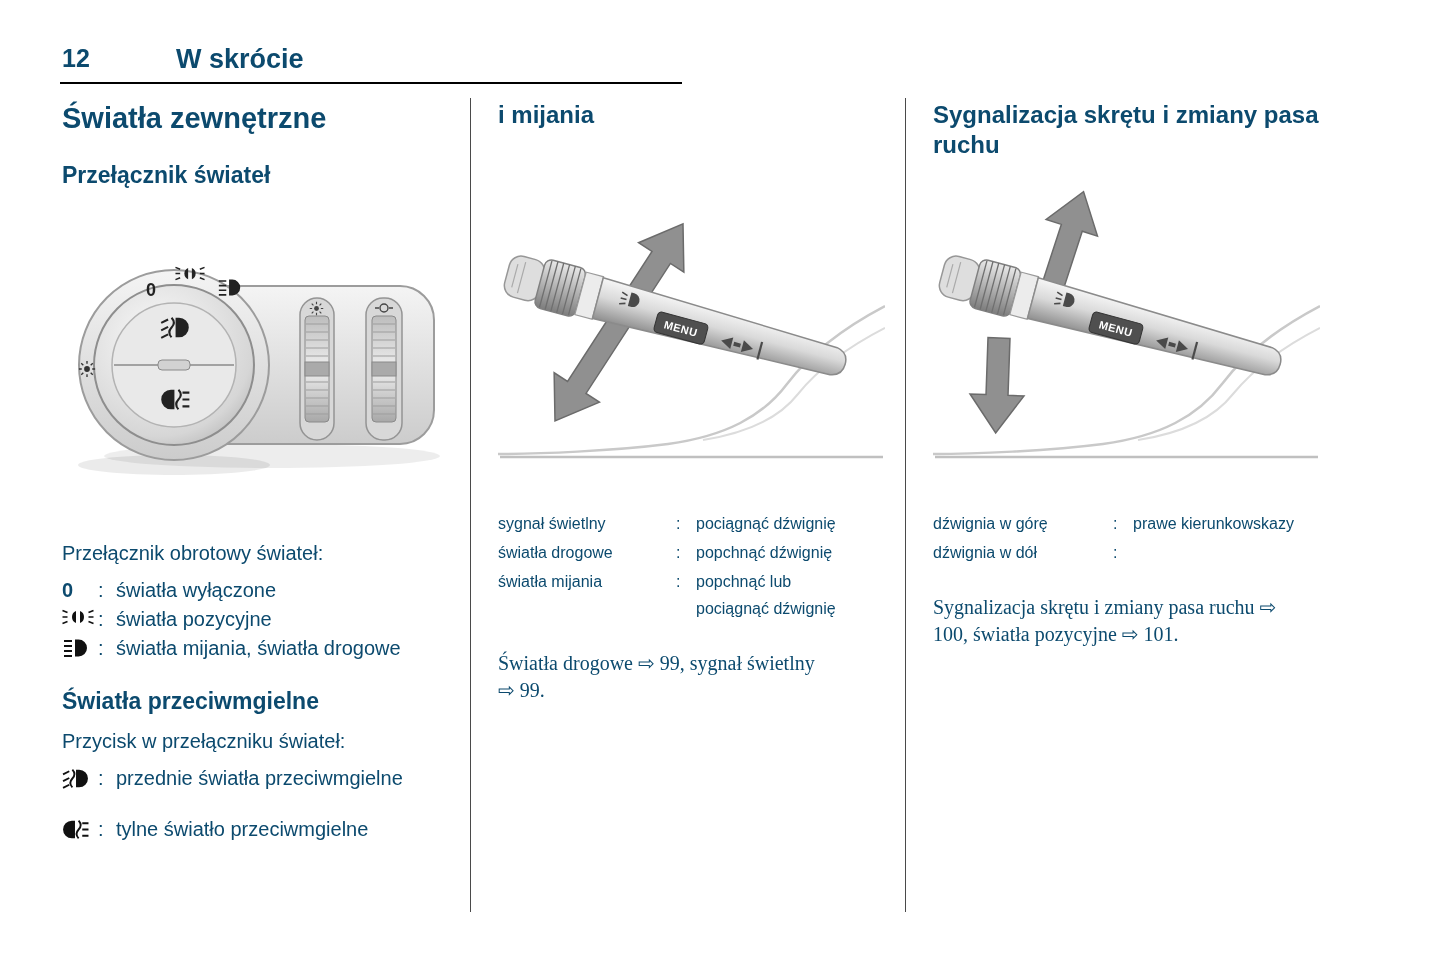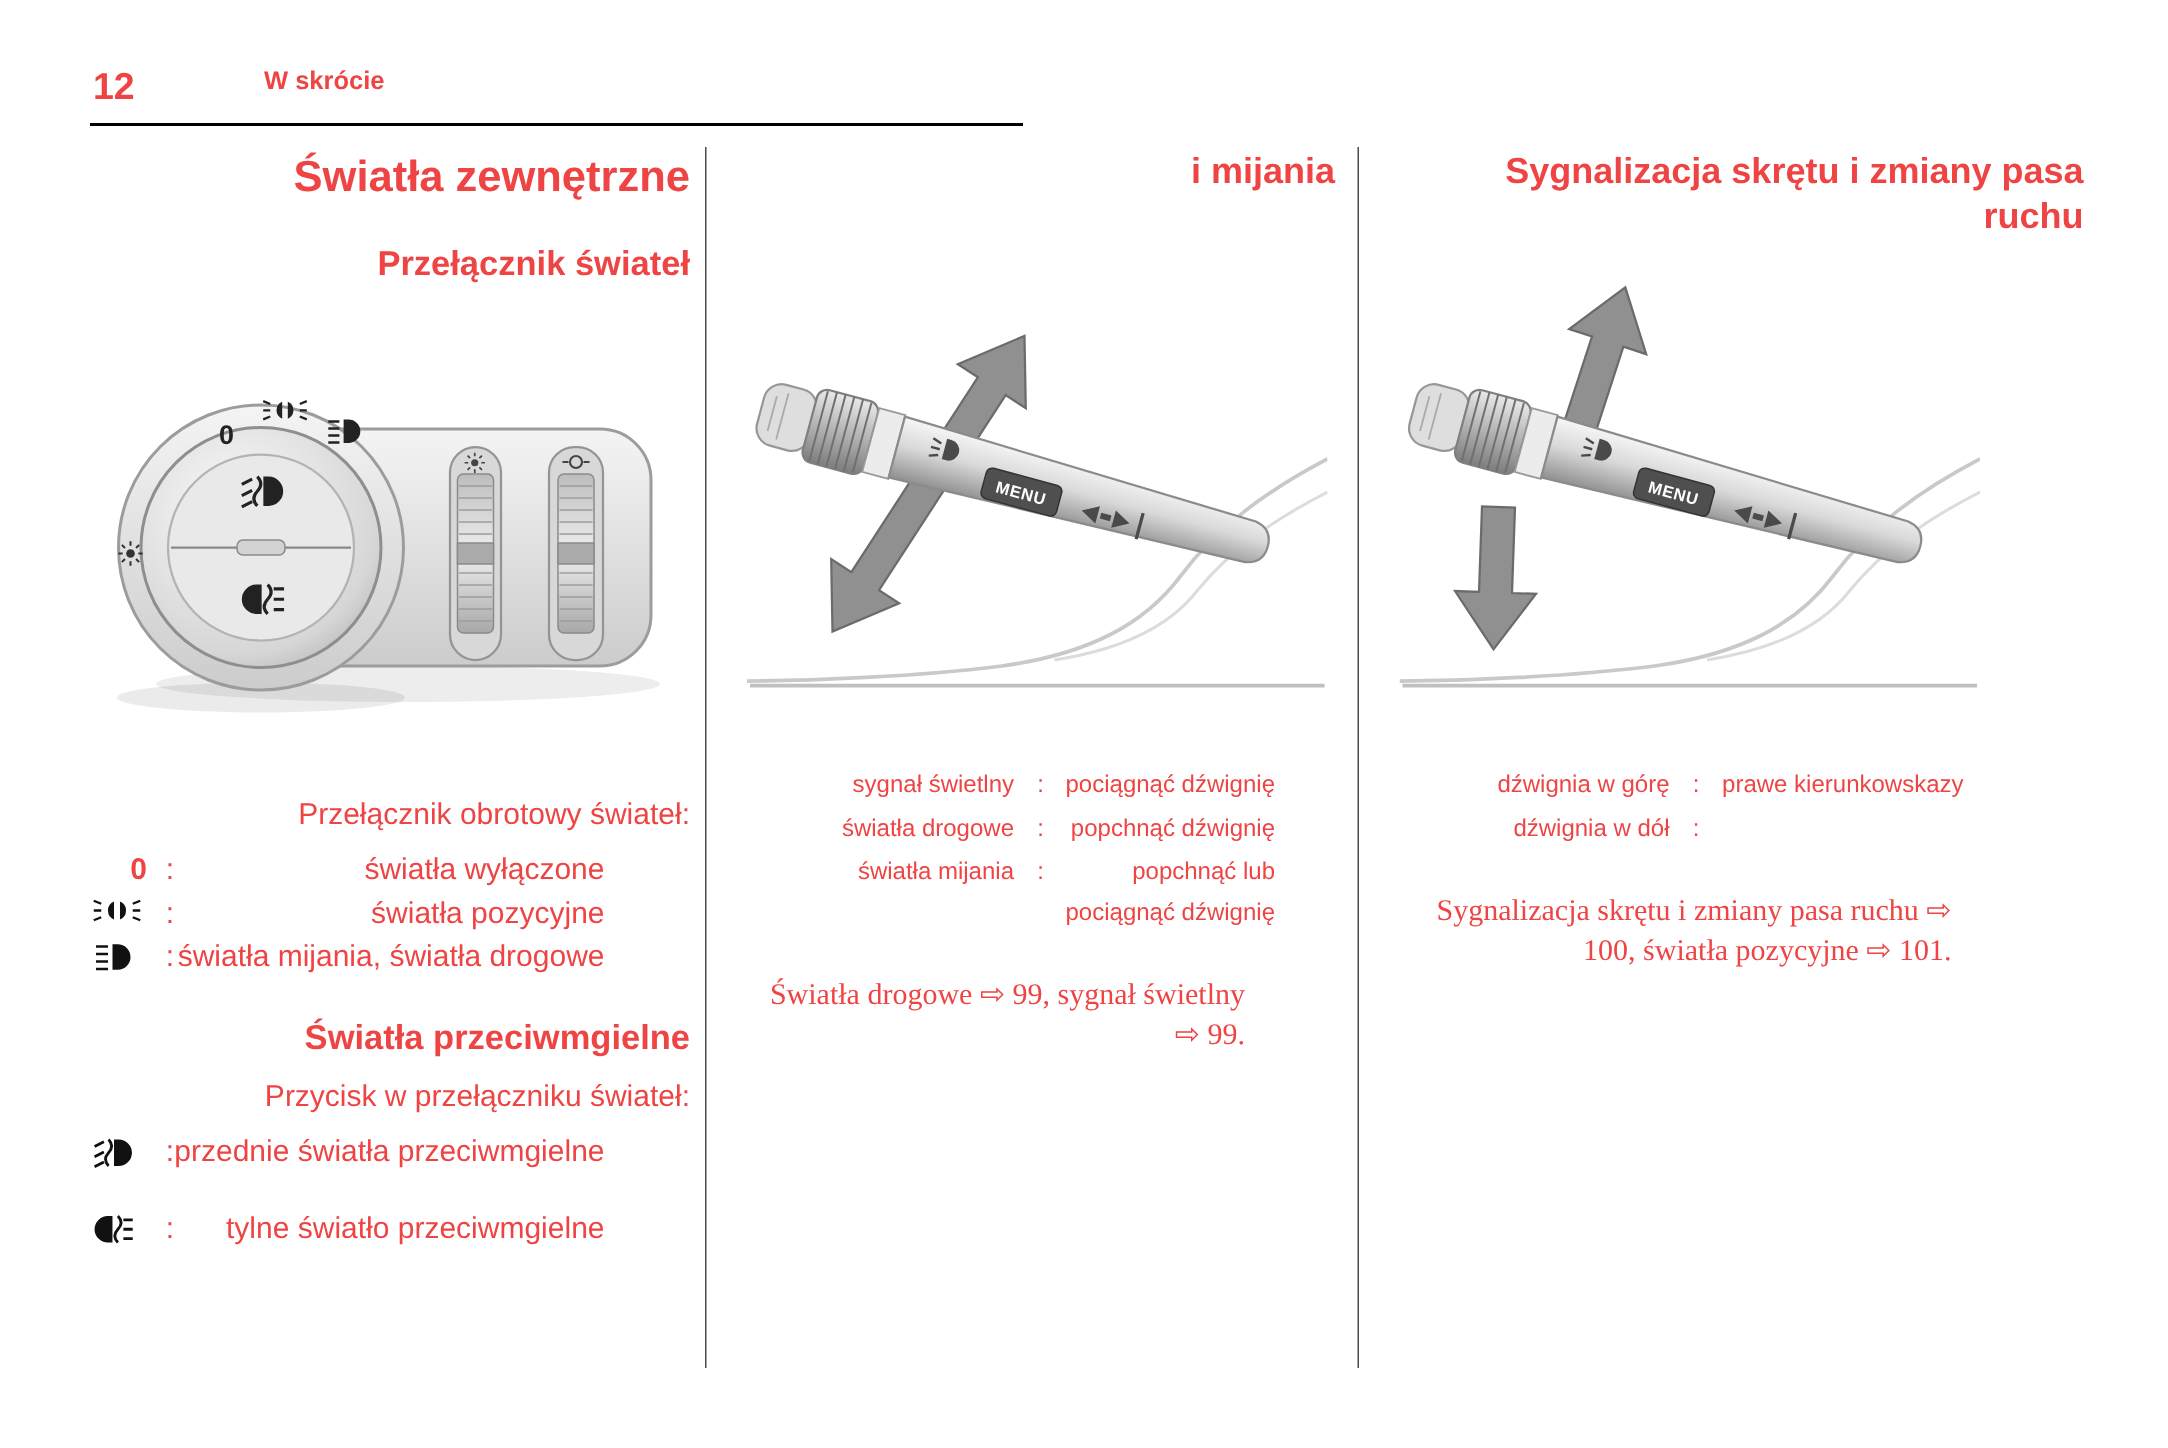--- a/index.html
+++ b/index.html
@@ -2,45 +2,44 @@
 <html lang="pl"><head>
 <meta charset="utf-8">
 <style>
   * { box-sizing: border-box; margin: 0; padding: 0; }
   html, body { background: #ffffff; }
   .page {
     position: relative;
     width: 1445px;
     height: 946px;
     background: #ffffff;
-    color: #ef4444;
+    color: #0c4a6e;
     font-family: "Liberation Sans", "DejaVu Sans", sans-serif;
     overflow: hidden;
-    text-align: right;
   }
   .page-num { position: absolute; left: 62px; top: 44px; font-size: 25px; font-weight: bold; }
-  .section-title { position: absolute; left: 176px; top: 44px; font-size: 17px; font-weight: bold; }
+  .section-title { position: absolute; left: 176px; top: 44px; font-size: 27px; font-weight: bold; }
   .header-rule { position: absolute; left: 60px; top: 82px; width: 622px; height: 2px; background: #000; }
   .vrule { position: absolute; top: 98px; height: 814px; width: 1px; background: #4a4a4a; }
   .vrule.v1 { left: 470px; }
   .vrule.v2 { left: 905px; }
 
   .col { position: absolute; top: 100px; }
   .col1 { left: 62px; width: 398px; }
   .col2 { left: 498px; width: 392px; }
   .col3 { left: 933px; width: 456px; }
 
   .col1 h1 { font-size: 29px; line-height: 36px; font-weight: bold; }
   h2.sub { font-size: 23px; line-height: 30px; font-weight: bold; margin-top: 24px; }
   .colhead { font-size: 24px; line-height: 30px; font-weight: bold; height: 86px; }
 
   .figure { display: block; }
   .fig1 { margin-top: 12px; }
 
-  .intro { font-size: 20px; line-height: 27px; margin-top: 38px; }
+  .intro { font-size: 20px; line-height: 27px; margin-top: 48px; }
   .intro.tight { margin-top: 12px; }
 
   .symlist {
     display: grid;
     grid-template-columns: 36px 18px 287px;
     margin-top: 10px;
     row-gap: 2px;
     font-size: 20px;
     line-height: 27px;
     align-items: start;

